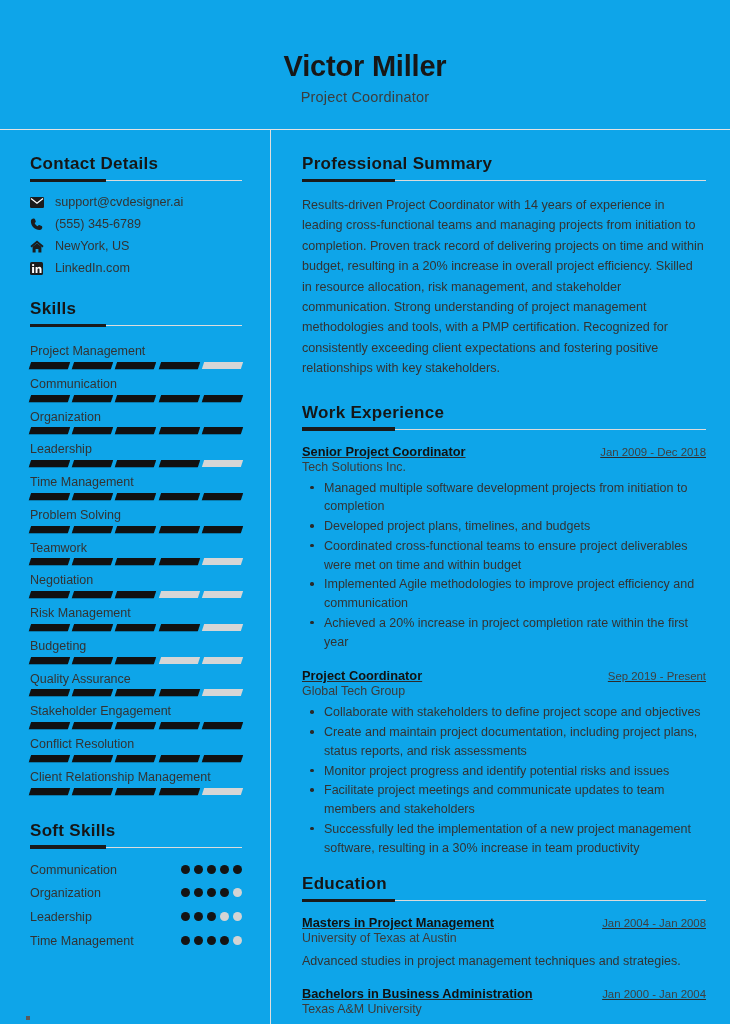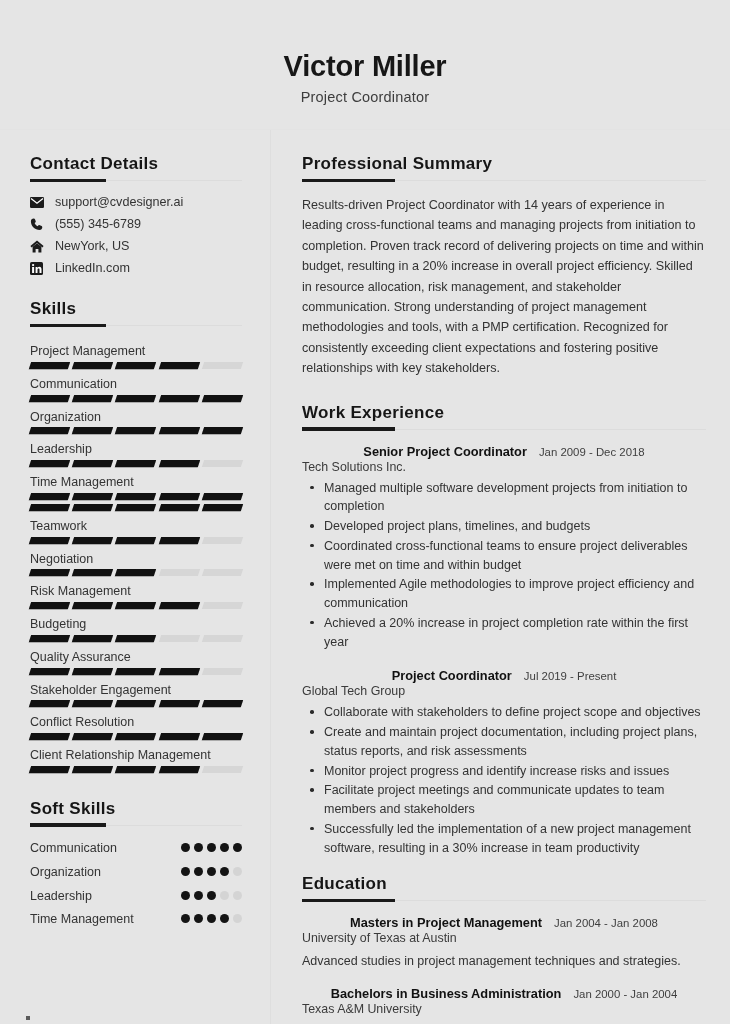--- a/index.html
+++ b/index.html
@@ -13,21 +13,21 @@
   body {
     font-family: "Liberation Sans", "DejaVu Sans", sans-serif;
     color: #2b2b2b;
     overflow: hidden;
   }
 
   .page {
     position: relative;
     width: 730px;
     height: 1024px;
-    background: #e5e5e5;
+    background: #0ea5e9;
   }
 
   
   .header {
     height: 130px;
     display: flex;
     flex-direction: column;
     align-items: center;
     justify-content: center;
     padding-top: 26px;
@@ -167,22 +167,23 @@
     font-size: 12.6px;
     line-height: 1.62;
     color: #333;
     margin-bottom: 24px;
     text-align: left;
   }
 
   .entry { margin-bottom: 17px; }
   .entry-head {
     display: flex;
-    justify-content: center;
+    justify-content: space-between;
     align-items: baseline;
+    text-decoration: underline;
   }
   .entry-title {
     font-size: 12.8px;
     font-weight: bold;
     color: #111;
   }
   .entry-date {
     font-size: 11.4px;
     color: #3f3f3f;
     white-space: nowrap;
@@ -344,20 +345,21 @@
               <div class="skill-label">Time Management</div>
               <div class="skill-bar">
                 <span class="seg on"></span>
                 <span class="seg on"></span>
                 <span class="seg on"></span>
                 <span class="seg on"></span>
                 <span class="seg on"></span>
               </div>
             </div>
             <div class="skill-item">
+              <div class="skill-label">Problem Solving</div>
               <div class="skill-bar">
                 <span class="seg on"></span>
                 <span class="seg on"></span>
                 <span class="seg on"></span>
                 <span class="seg on"></span>
                 <span class="seg on"></span>
               </div>
             </div>
             <div class="skill-item">
               <div class="skill-label">Teamwork</div>
@@ -513,27 +515,27 @@
                 <li>Managed multiple software development projects from initiation to completion</li>
                 <li>Developed project plans, timelines, and budgets</li>
                 <li>Coordinated cross-functional teams to ensure project deliverables were met on time and within budget</li>
                 <li>Implemented Agile methodologies to improve project efficiency and communication</li>
                 <li>Achieved a 20% increase in project completion rate within the first year</li>
               </ul>
             </div>
             <div class="entry">
               <div class="entry-head">
                 <div class="entry-title">Project Coordinator</div>
-                <div class="entry-date">Jul 2019 - Present</div>
+                <div class="entry-date">Sep 2019 - Present</div>
               </div>
               <div class="entry-org">Global Tech Group</div>
               <ul class="bullets">
                 <li>Collaborate with stakeholders to define project scope and objectives</li>
                 <li>Create and maintain project documentation, including project plans, status reports, and risk assessments</li>
-                <li>Monitor project progress and identify increase risks and issues</li>
+                <li>Monitor project progress and identify potential risks and issues</li>
                 <li>Facilitate project meetings and communicate updates to team members and stakeholders</li>
                 <li>Successfully led the implementation of a new project management software, resulting in a 30% increase in team productivity</li>
               </ul>
             </div>
           </div>
       </div>
 
       <div class="section edu-block">
         <div class="sec-title">Education</div>
         <div class="sec-rule"></div>

